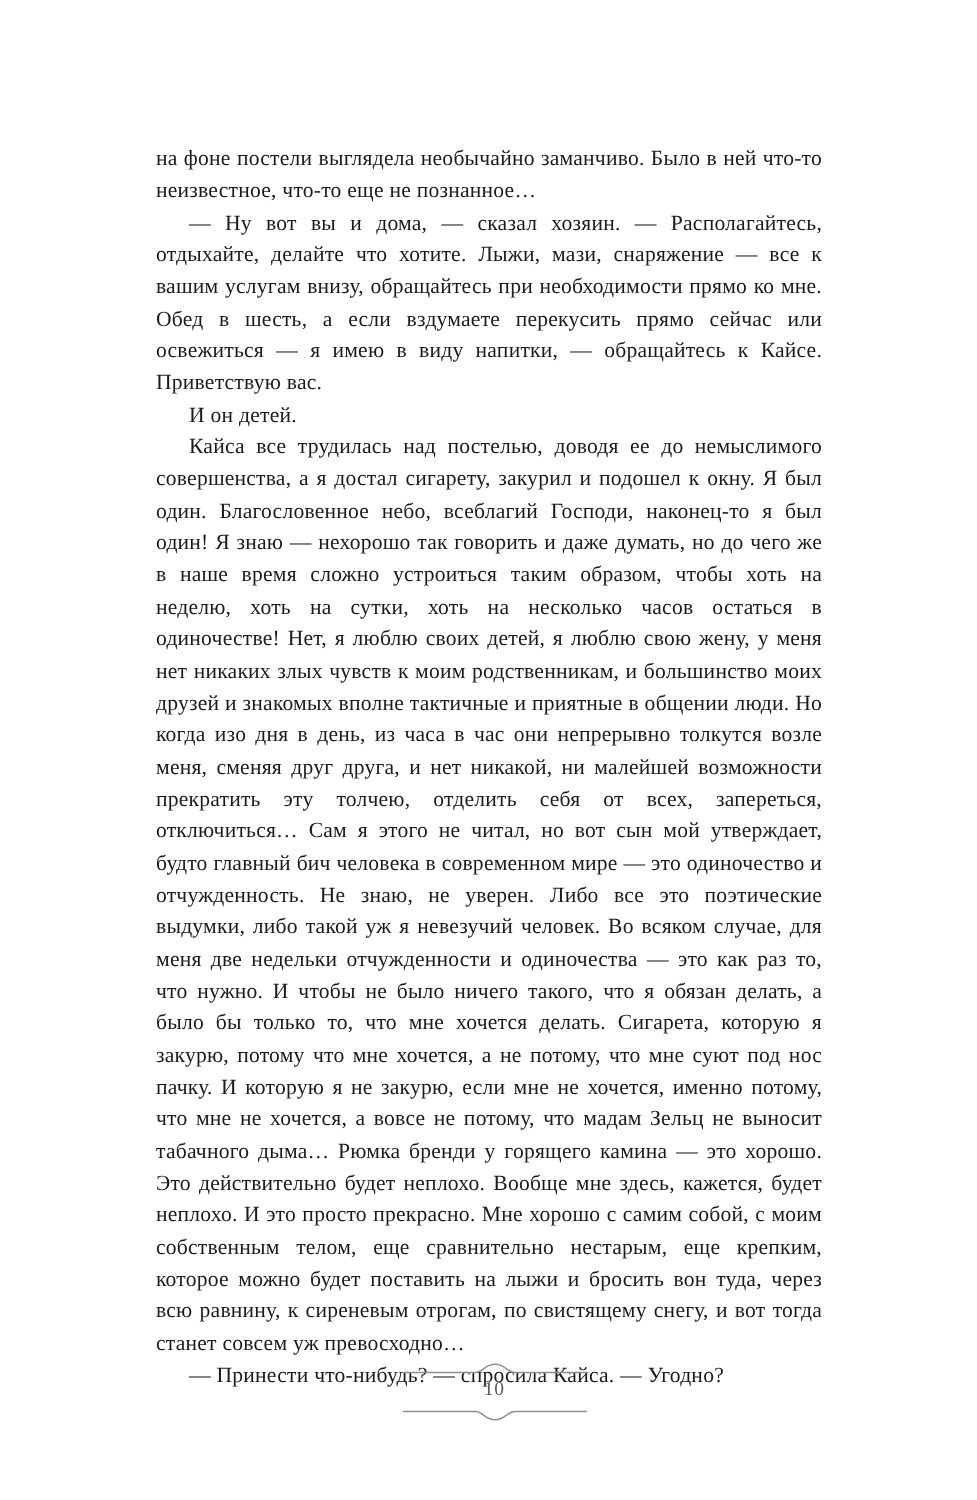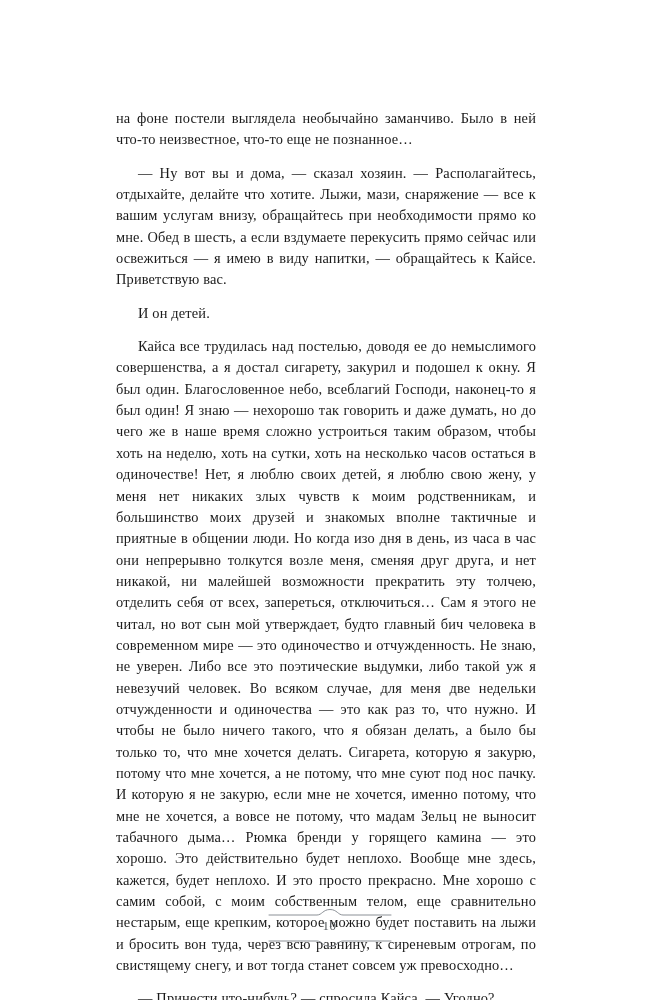--- a/index.html
+++ b/index.html
@@ -28,21 +28,21 @@
   }
 
   #text-block {
     position: absolute;
     left: 104px;
     top: 96px;
     width: 444px;
   }
 
   p.para {
-    margin: 12px;
+    margin: 0;
     text-align: justify;
     text-align-last: left;
     text-justify: inter-word;
     font-size: 14.4px;
     line-height: 21.35px;
     letter-spacing: 0.01em;
     word-spacing: 0.005em;
     text-indent: 22px;
     hyphens: manual;
     -webkit-hyphens: manual;

